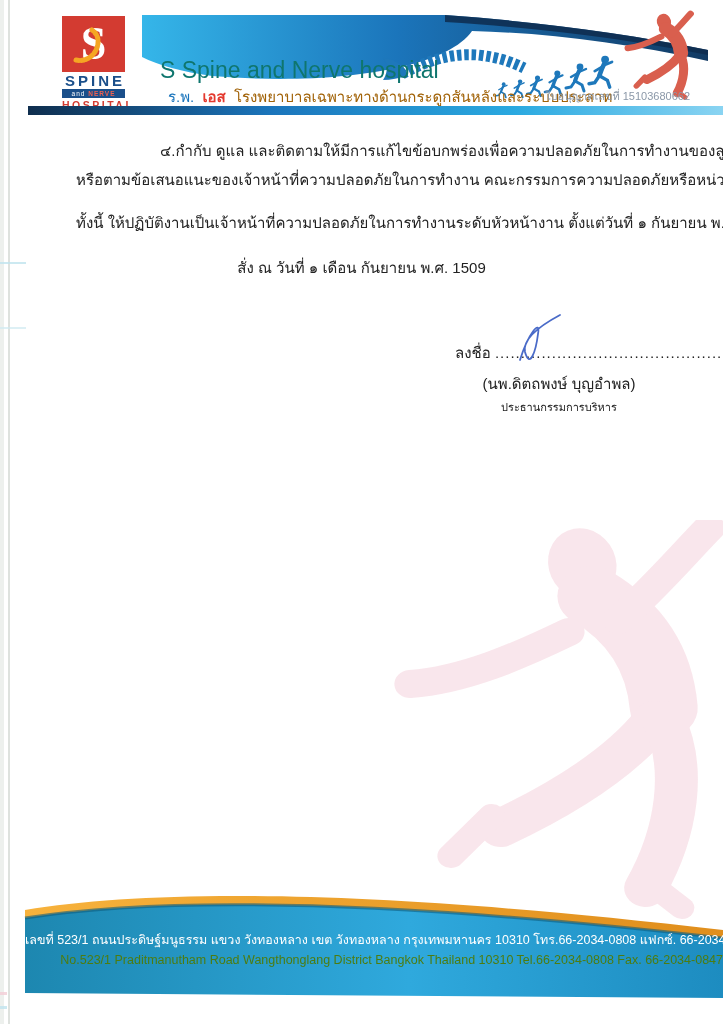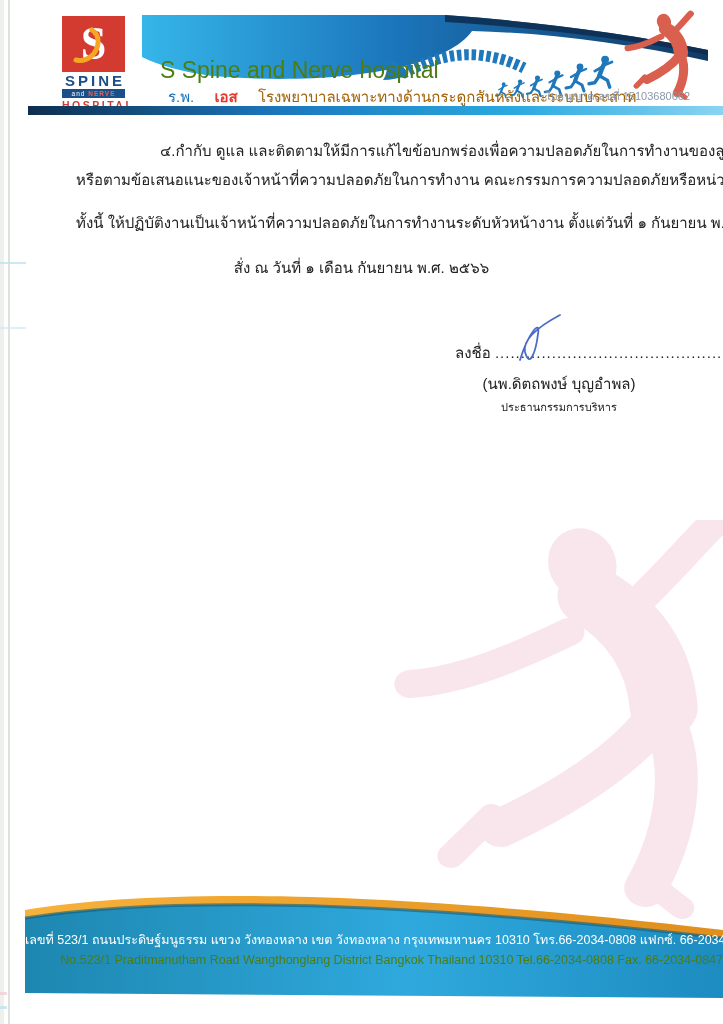--- a/index.html
+++ b/index.html
@@ -21,24 +21,24 @@
   .logo-square{
     position:relative;width:63px;height:56px;background:#d33b31;
     display:flex;align-items:center;justify-content:center;
   }
   .logo-s{color:#ffffff;font-weight:bold;font-size:46px;line-height:1;font-family:"Liberation Serif", serif;}
   .logo-spine-svg{position:absolute;left:0;top:0;width:63px;height:56px;}
   .logo-spine-word{color:#1a4f8a;font-weight:bold;font-size:15px;letter-spacing:3px;text-align:right;line-height:1.05;margin-top:1px;}
   .logo-bar{background:#1a4f8a;color:#ffffff;font-size:6.5px;text-align:center;letter-spacing:1px;padding:1px 0;line-height:1.1;}
   .logo-bar .nerve{color:#f0604f;font-weight:bold;}
   .logo-hospital{color:#d33b31;font-weight:bold;font-size:10.5px;letter-spacing:2.5px;text-align:center;line-height:1.2;margin-top:1px;}
-  .hdr-title{position:absolute;left:160px;top:57px;font-size:23px;color:#4d7c0f;white-space:nowrap;}
+  .hdr-title{position:absolute;left:160px;top:57px;font-size:23px;color:#0f766e;white-space:nowrap;}
   .hdr-sub{position:absolute;left:161px;top:85px;font-size:15px;white-space:nowrap;}
   .hdr-sub .p1{color:#1b75bc;margin-left:7px;}
-  .hdr-sub .p2{color:#e4392e;font-weight:bold;margin:0 16px;}
+  .hdr-sub .p2{color:#e4392e;font-weight:bold;margin:0 4px;}
   .hdr-sub .p3{color:#a16207;}
   .hdr-license{position:absolute;left:470px;top:87px;width:220px;text-align:right;font-size:11px;color:#8b98a8;white-space:nowrap;}
   .hdr-bar{position:absolute;left:28px;top:106px;width:695px;height:9px;
     background:linear-gradient(90deg,#0f2e4e 0%,#1b75bb 35%,#2aa9e0 70%,#8ad4f2 100%);}
 
   
   .tline{position:absolute;white-space:nowrap;font-size:15px;color:#222222;}
   .l1{left:160px;top:139px;}
   .l2{left:76px;top:168px;}
   .l3{left:76px;top:211px;}
@@ -146,21 +146,21 @@
     <span class="p1">ร.พ.</span>
     <span class="p2">เอส</span>
     <span class="p3">โรงพยาบาลเฉพาะทางด้านกระดูกสันหลังและระบบประสาท</span>
   </div>
   <div class="hdr-license">ใบอนุญาตเลขที่ 15103680662</div>
   <div class="hdr-bar"></div>
 
   <div class="tline l1">๔.กำกับ ดูแล และติดตามให้มีการแก้ไขข้อบกพร่องเพื่อความปลอดภัยในการทำงานของลูกจ้างตามที่ได้รับรายงาน</div>
   <div class="tline l2">หรือตามข้อเสนอแนะของเจ้าหน้าที่ความปลอดภัยในการทำงาน คณะกรรมการความปลอดภัยหรือหน่วยงานความปลอดภัย</div>
   <div class="tline l3">ทั้งนี้ ให้ปฏิบัติงานเป็นเจ้าหน้าที่ความปลอดภัยในการทำงานระดับหัวหน้างาน ตั้งแต่วันที่ ๑ กันยายน พ.ศ. ๒๕๖๖</div>
-  <div class="tline l4">สั่ง  ณ  วันที่ ๑ เดือน กันยายน พ.ศ. ๒๕๖๖</div>
+  <div class="tline l4">สั่ง  ณ  วันที่ ๑ เดือน กันยายน พ.ศ. 1509</div>
 
   <div class="sig-line">
     <span>ลงชื่อ</span>
     <span class="dots">.......................................................</span>
   </div>
   <svg class="sig-stroke" viewBox="0 0 70 62">
     <path d="M12,50 C20,24 33,8 30,24 C28,40 22,60 17,42 C15,32 24,20 52,5" fill="none" stroke="#4a6bc8" stroke-width="1.8" stroke-linecap="round"></path>
   </svg>
   <div class="sig-name">(นพ.ดิตถพงษ์ บุญอำพล)</div>
   <div class="sig-pos">ประธานกรรมการบริหาร</div>

